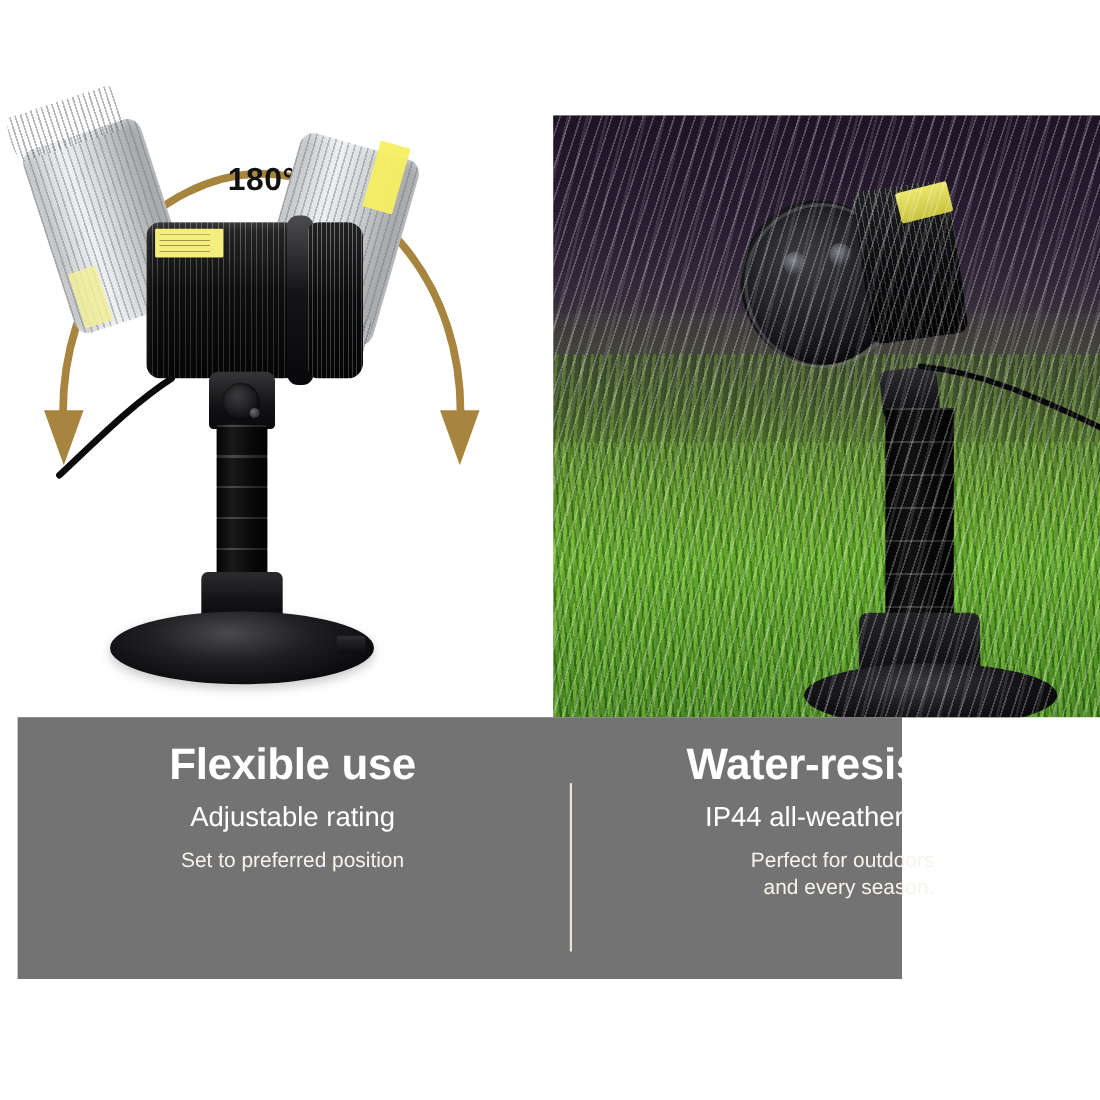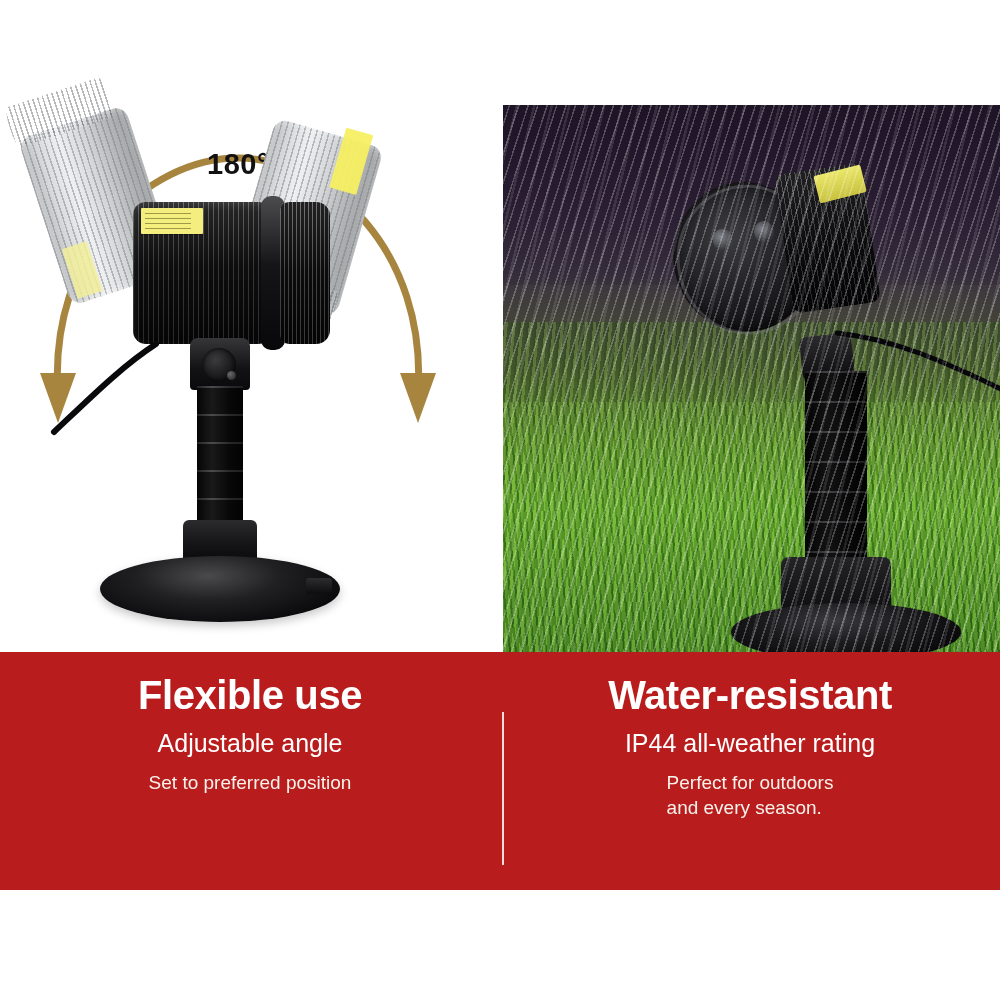--- a/index.html
+++ b/index.html
@@ -110,27 +110,27 @@
   .p2-stem{position:absolute;left:302px;top:266px;width:62px;height:200px;
     background-image:repeating-linear-gradient(180deg,rgba(255,255,255,.10) 0 2px,rgba(0,0,0,.6) 2px 30px),
       linear-gradient(90deg,#08080a,#2d2d30 36%,#131316 72%,#040406);}
   .p2-flare{position:absolute;left:278px;top:452px;width:110px;height:64px;border-radius:8px 8px 14px 14px;
     background:linear-gradient(180deg,#232326,#0b0b0e);}
   .p2-base{position:absolute;left:228px;top:498px;width:230px;height:58px;border-radius:50%;
     background:radial-gradient(ellipse at 45% 30%,#3a3a3e 0%,#1a1a1d 40%,#08080a 80%);}
   .p2-cable{position:absolute;left:330px;top:222px;width:180px;height:80px;overflow:visible;}
 
   
-  .gold-band{position:absolute;left:0;top:652px;width:1000px;height:238px;background:#b91c1c;}
+  .gold-band{position:absolute;left:16px;top:652px;width:804px;height:238px;background:#737373;}
   .band-inner{position:relative;display:flex;width:1000px;height:238px;}
   .band-col{flex:1;display:flex;flex-direction:column;align-items:center;justify-content:flex-start;padding-top:22px;}
   .band-divider{position:absolute;left:502px;top:60px;width:2px;height:153px;background:#f3efe6;opacity:.92;}
   .b-title{font-size:40px;font-weight:bold;color:#ffffff;letter-spacing:-.4px;line-height:1.05;margin:0 0 14px 0;}
   .b-sub{font-size:25px;color:#ffffff;line-height:1.1;margin:0 0 12px 0;font-weight:400;}
-  .b-desc{font-size:19px;color:#f7f3ec;line-height:1.35;text-align:left;font-weight:300;}
+  .b-desc{font-size:19px;color:#f7f3ec;line-height:1.35;text-align:right;font-weight:300;}
   .b-desc span{display:block;}
   .bottom-white{position:absolute;left:0;top:890px;width:1000px;height:110px;background:#ffffff;}
 </style>
 </head>
 <body>
 
 <div class="page">
 
   <div class="left-panel">
 
@@ -206,21 +206,21 @@
     </svg>
 
     <div class="rain"></div>
     <div class="rain2"></div>
   </div>
 
   <div class="gold-band">
     <div class="band-inner">
       <div class="band-col">
         <div class="b-title">Flexible use</div>
-        <div class="b-sub">Adjustable angle</div>
+        <div class="b-sub">Adjustable rating</div>
         <div class="b-desc">
           <span>Set to preferred position</span>
         </div>
       </div>
       <div class="band-col">
         <div class="b-title">Water-resistant</div>
         <div class="b-sub">IP44 all-weather rating</div>
         <div class="b-desc">
           <span>Perfect for outdoors</span>
           <span>and every season.</span>

